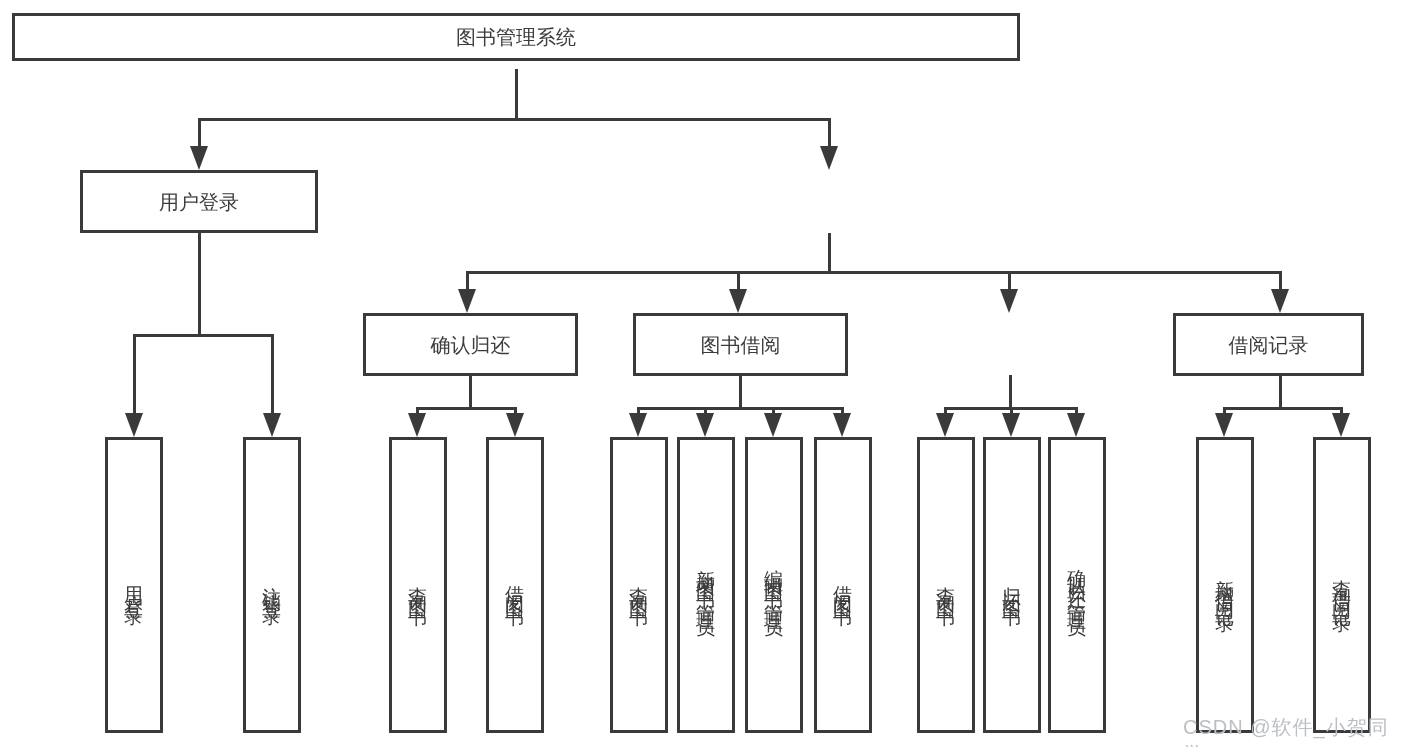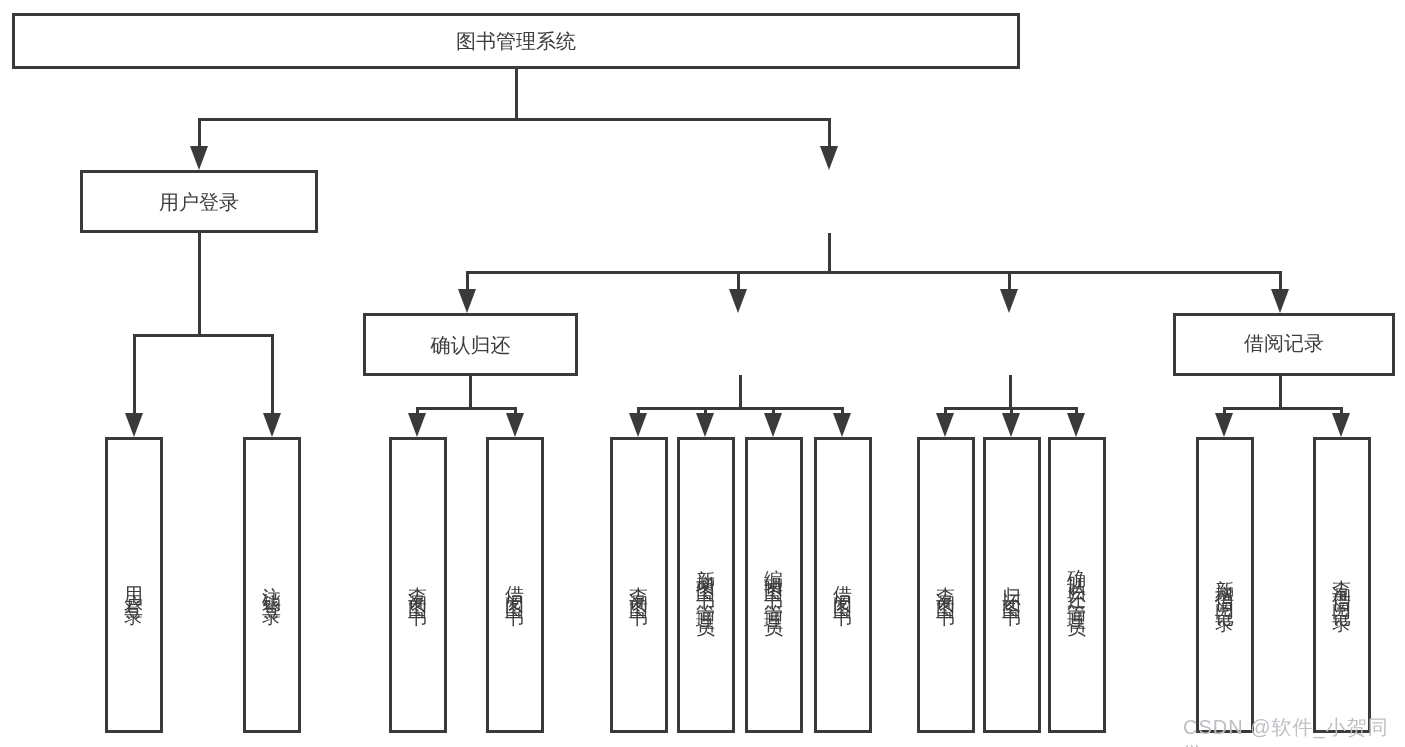--- a/index.html
+++ b/index.html
@@ -55,21 +55,21 @@
     color:var(--wm);
     letter-spacing:1px;
     z-index:5;
   }
 </style>
 </head>
 <body>
 
 <div id="stage">
 
-  <div class="box" style="left:12px;top:13px;width:1008px;height:56px;">
+  <div class="box" style="left:12px;top:13px;width:1008px;height:48px;">
     <span>图书管理系统</span>
   </div>
 
   <div class="vline" style="left:515px;top:69px;height:51px;"></div>
   <div class="hline" style="left:198px;top:118px;width:633px;"></div>
   <div class="vline" style="left:198px;top:118px;height:30px;"></div>
   <div class="vline" style="left:828px;top:118px;height:30px;"></div>
   <div class="arrow" style="left:190px;top:146px;"></div>
   <div class="arrow" style="left:820px;top:146px;"></div>
 
@@ -91,21 +91,24 @@
   <div class="vline" style="left:1008px;top:271px;height:21px;"></div>
   <div class="vline" style="left:1279px;top:271px;height:21px;"></div>
   <div class="arrow" style="left:458px;top:289px;"></div>
   <div class="arrow" style="left:729px;top:289px;"></div>
   <div class="arrow" style="left:1000px;top:289px;"></div>
   <div class="arrow" style="left:1271px;top:289px;"></div>
 
   <div class="box" style="left:363px;top:313px;width:215px;height:63px;">
     <span>确认归还</span>
   </div>
-  <div class="box" style="left:1173px;top:313px;width:222px;height:63px;font-family:Liberation Mono, monospace;">
+  <div class="box" style="left:633px;top:313px;width:215px;height:63px;">
+    <span>图书借阅</span>
+  </div>
+  <div class="box" style="left:1173px;top:313px;width:191px;height:63px;">
     <span>借阅记录</span>
   </div>
 
   <div class="vline" style="left:469px;top:375px;height:34px;"></div>
   <div class="hline" style="left:416px;top:407px;width:101px;"></div>
   <div class="vline" style="left:416px;top:407px;height:9px;"></div>
   <div class="vline" style="left:514px;top:407px;height:9px;"></div>
   <div class="arrow" style="left:408px;top:413px;"></div>
   <div class="arrow" style="left:506px;top:413px;"></div>
 

